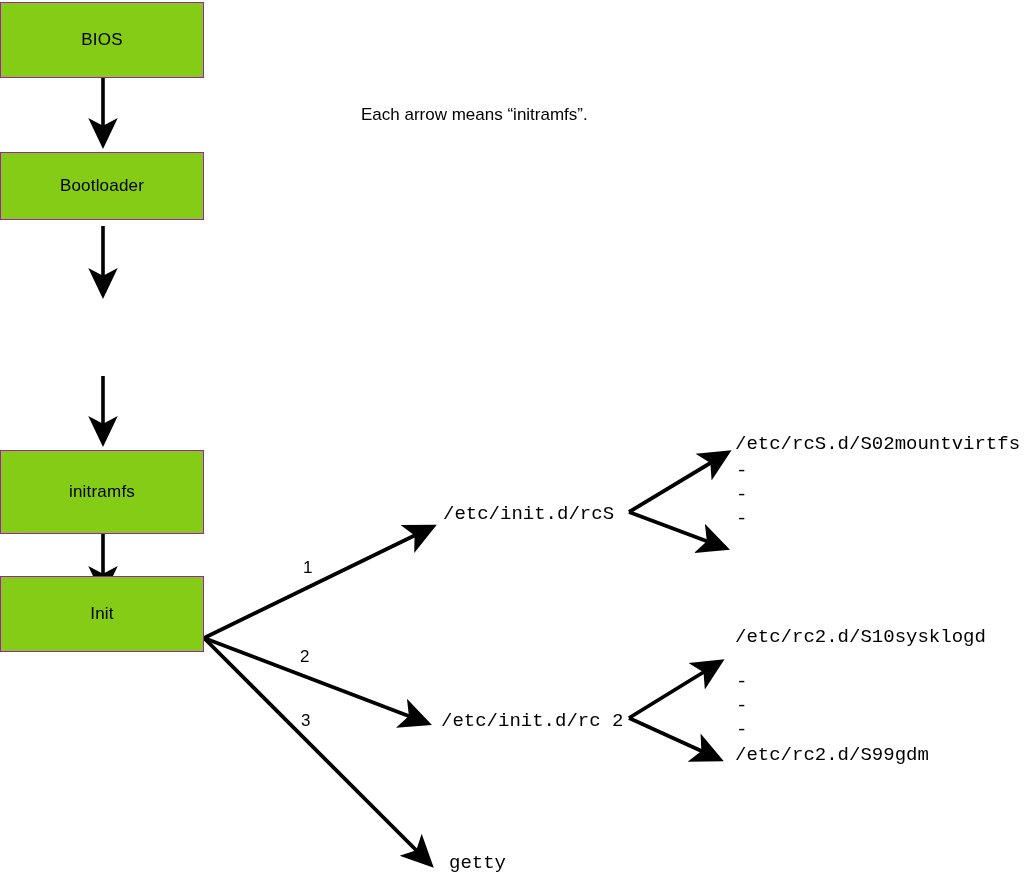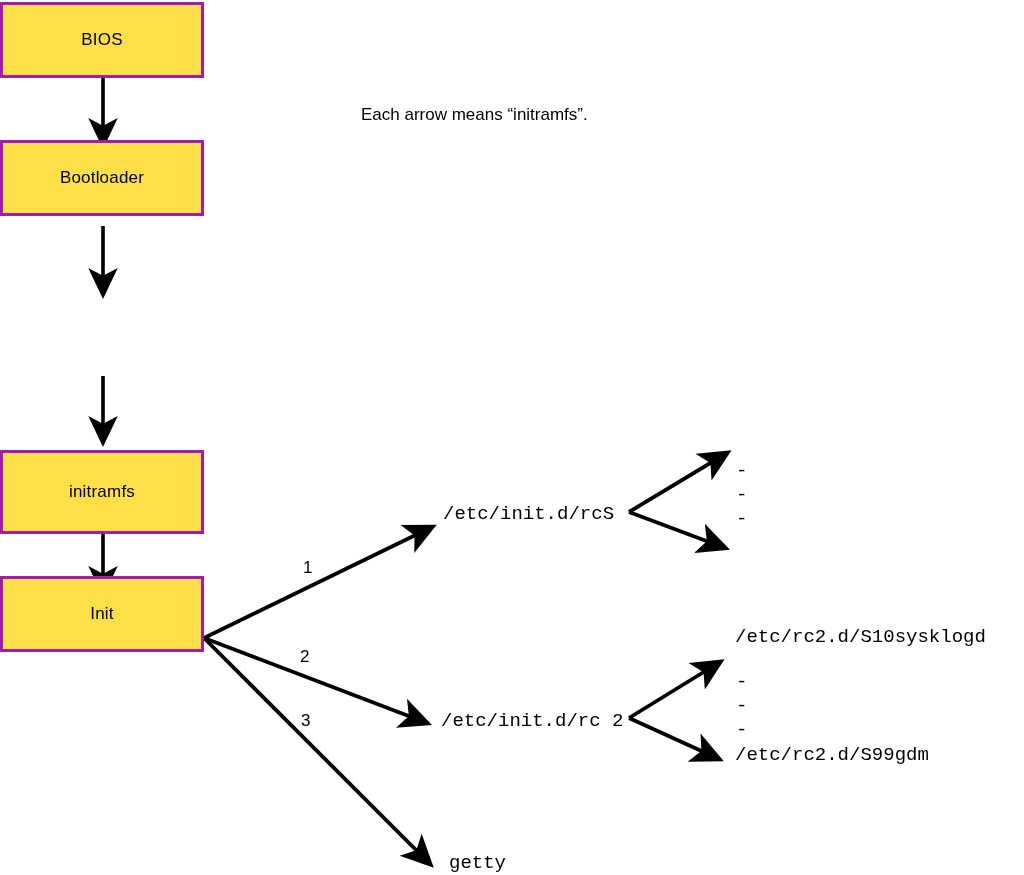--- a/index.html
+++ b/index.html
@@ -18,22 +18,22 @@
   svg.layer {
     position: absolute;
     top: 0;
     left: 0;
     width: 1024px;
     height: 875px;
   }
   .stage-box {
     position: absolute;
     box-sizing: border-box;
-    border: 3px solid #a21caf;
-    background: #fde047;
+    border: 1px solid #a21caf;
+    background: #84cc16;
     display: flex;
     align-items: center;
     justify-content: center;
   }
   .stage-label {
     font-family: "Liberation Sans", sans-serif;
     font-size: 17px;
     color: #000000;
     letter-spacing: 0.2px;
     white-space: nowrap;
@@ -101,21 +101,21 @@
     <g stroke="#000000" stroke-width="3.8" fill="none" marker-end="url(#ah)">
       <line x1="629" y1="718" x2="720" y2="662"></line>
       <line x1="629" y1="718" x2="719" y2="759"></line>
     </g>
   </svg>
 
   <div class="stage-box" style="left:0px; top:2px; width:204px; height:76px;">
     <span class="stage-label">BIOS</span>
   </div>
 
-  <div class="stage-box" style="left:0px; top:140px; width:204px; height:76px;">
+  <div class="stage-box" style="left:0px; top:152px; width:204px; height:68px;">
     <span class="stage-label">Bootloader</span>
   </div>
 
 
   <div class="stage-box" style="left:0px; top:450px; width:204px; height:84px;">
     <span class="stage-label">initramfs</span>
   </div>
 
   <div class="stage-box" style="left:0px; top:576px; width:204px; height:76px;">
     <span class="stage-label">Init</span>
@@ -126,20 +126,21 @@
   <div class="edge-num" style="left:303px; top:558px;">1</div>
   <div class="edge-num" style="left:300px; top:647px;">2</div>
   <div class="edge-num" style="left:301px; top:711px;">3</div>
 
   <div class="mono-label" style="left:443px; top:503px;">/etc/init.d/rcS</div>
 
   <div class="mono-label" style="left:441px; top:710px;">/etc/init.d/rc 2</div>
 
   <div class="mono-label" style="left:449px; top:852px;">getty</div>
 
+  <div class="mono-label" style="left:735px; top:433px;">/etc/rcS.d/S02mountvirtfs</div>
 
   <div class="ellipsis-dot" style="left:736px; top:462px;">-</div>
   <div class="ellipsis-dot" style="left:736px; top:486px;">-</div>
   <div class="ellipsis-dot" style="left:736px; top:510px;">-</div>
 
 
   <div class="mono-label" style="left:735px; top:626px;">/etc/rc2.d/S10sysklogd</div>
 
   <div class="ellipsis-dot" style="left:736px; top:673px;">-</div>
   <div class="ellipsis-dot" style="left:736px; top:697px;">-</div>

